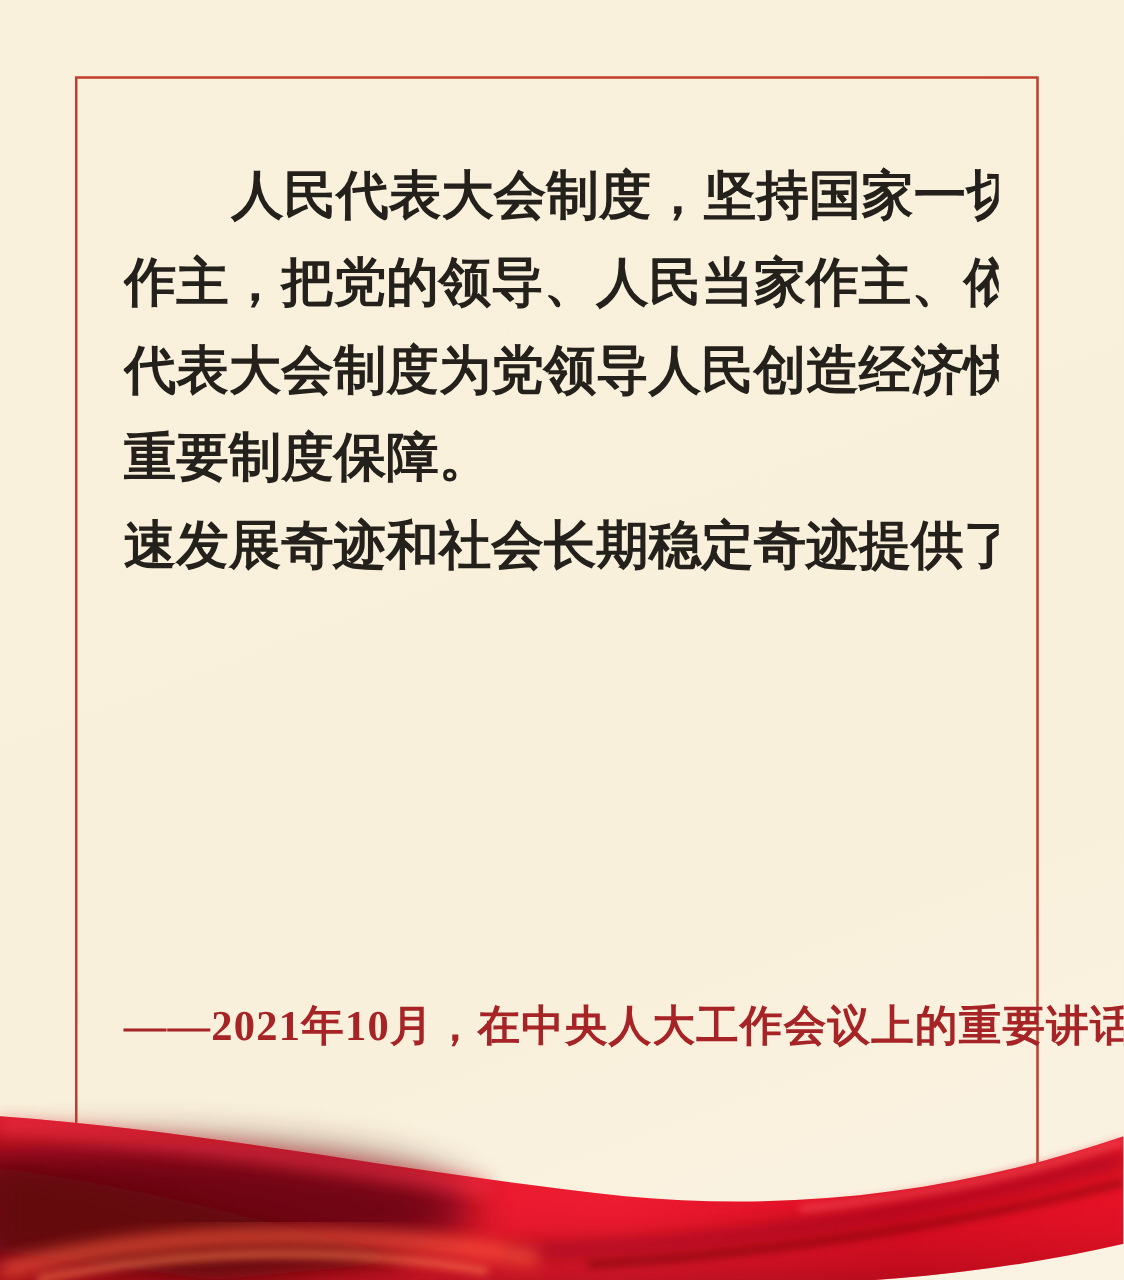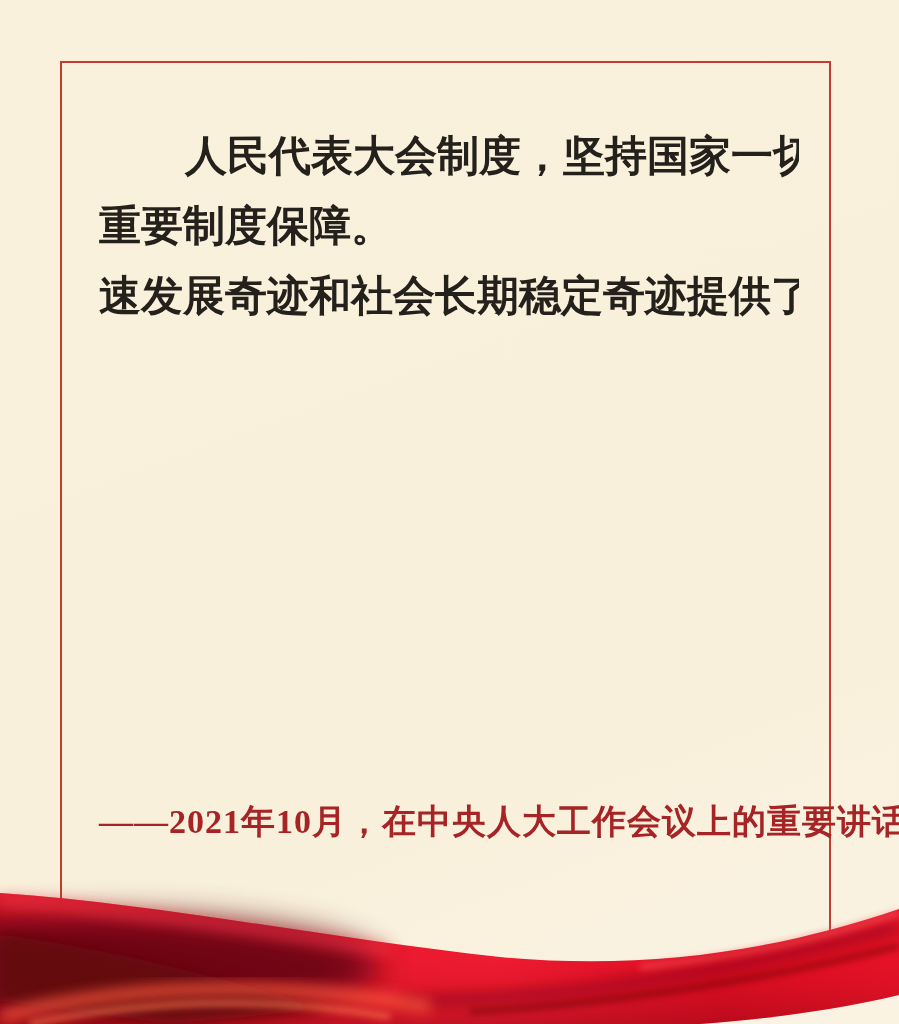--- a/index.html
+++ b/index.html
@@ -72,20 +72,22 @@
 </style>
 </head>
 <body>
 
 <div class="poster">
 
   <div class="frame"></div>
 
   <div class="quote">
     <div class="qline indent">人民代表大会制度，坚持国家一切</div>
+    <div class="qline">作主，把党的领导、人民当家作主、依</div>
+    <div class="qline">代表大会制度为党领导人民创造经济快</div>
     <div class="qline last">重要制度保障。</div>
     <div class="qline">速发展奇迹和社会长期稳定奇迹提供了</div>
   </div>
 
   <div class="attribution">——2021年10月，在中央人大工作会议上的重要讲话</div>
 
   <svg class="ribbon" viewBox="0 0 899 175" preserveAspectRatio="none" aria-hidden="true">
     <defs>
       <linearGradient id="gradMain" x1="0" y1="0" x2="1" y2="0">
         <stop offset="0" stop-color="#cf1124"></stop>

